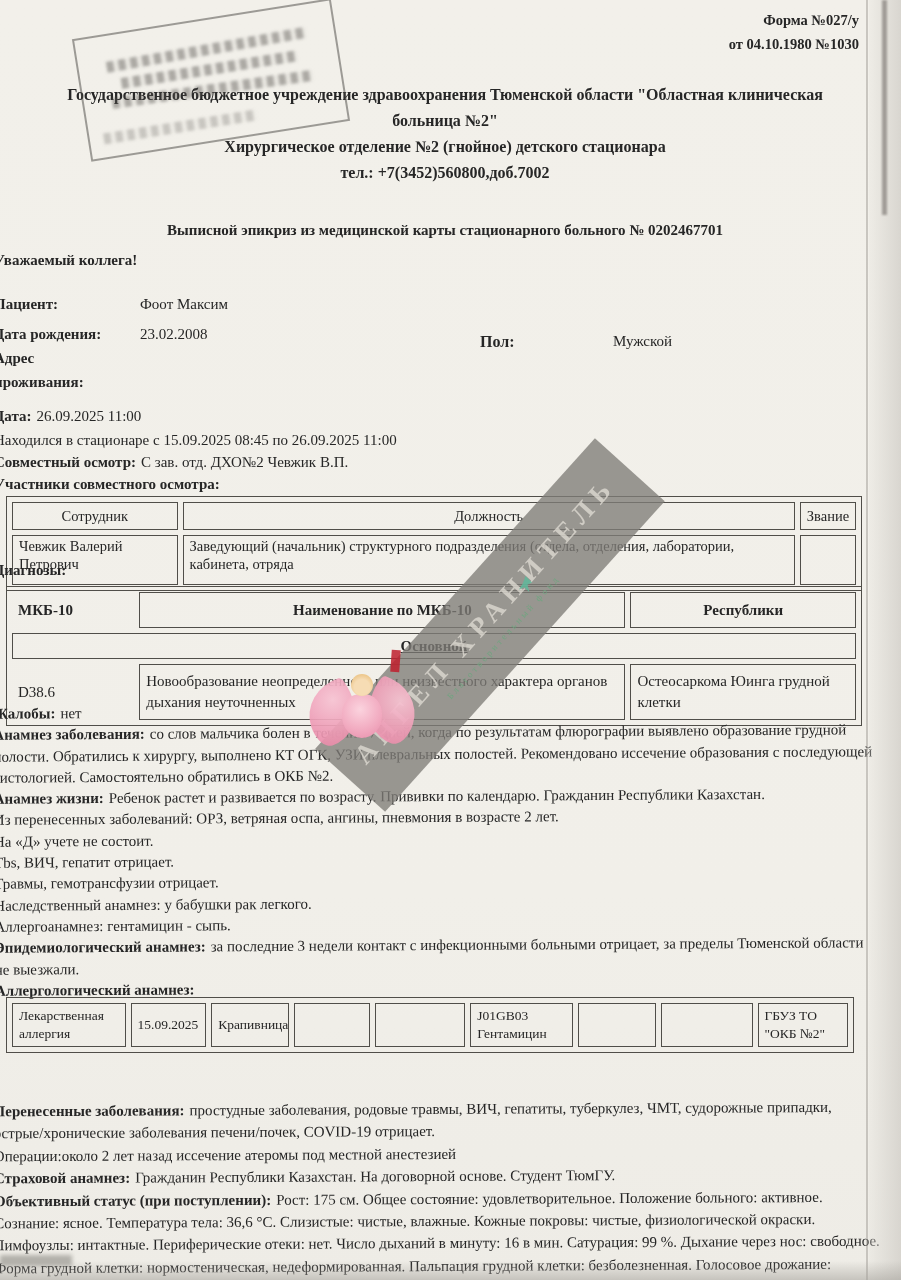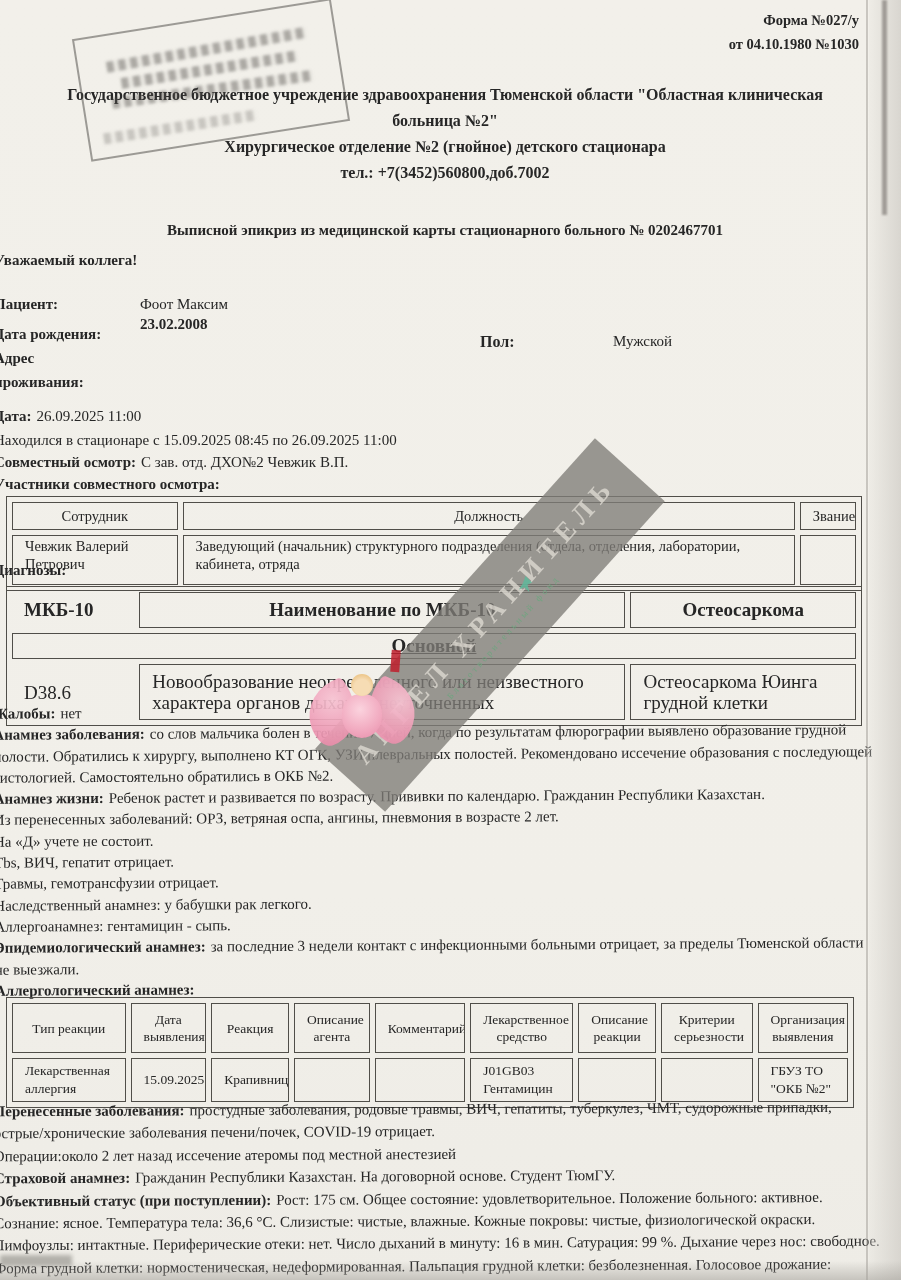--- a/index.html
+++ b/index.html
@@ -42,27 +42,27 @@
   
   .flow { position:absolute; font-size:15px; }
   .anamnesis { left:-6px; top:701px; width:884px; line-height:21.3px; transform:rotate(-0.35deg); }
   .bottom-block { left:-6px; top:1098px; width:889px; line-height:22.4px; transform:rotate(-0.3deg); }
   .flow .line { margin:0; }
 
   
   table.doc-table { border-collapse:separate; border-spacing:5px;
     border:1px solid #504e49; table-layout:fixed; position:absolute; }
   table.doc-table th, table.doc-table td {
-    border:1px solid #504e49; padding:1px 12px; font-weight:normal; overflow:hidden; }
+    border:1px solid #504e49; padding:1px 6px; font-weight:normal; overflow:hidden; }
   .nob { border:none !important; }
   .ctr { text-align:center; }
   .participants { left:6px; top:496px; width:856px; font-size:14.5px; }
   .participants th { height:24px; }
   .participants td { height:46px; vertical-align:top; padding-top:3px; line-height:18px; }
-  .mkb { left:6px; top:586px; width:856px; font-size:19px; }
+  .mkb { left:6px; top:586px; width:856px; font-size:15px; }
   .mkb .hrow th { height:32px; font-weight:bold; }
   .mkb .grow td { height:22px; font-weight:bold;text-decoration:underline; }
   .mkb .drow td { height:52px; vertical-align:middle; line-height:21px; }
   .allergy { left:6px; top:997px; width:848px; font-size:13.5px; }
   .allergy th { height:46px; font-weight:bold; line-height:17px; text-align:center; vertical-align:middle; }
   .allergy td { height:40px; vertical-align:middle; line-height:18px; }
 
   
   .wm-band { position:absolute; left:281px; top:578px; width:418px; height:94px;
     transform:rotate(-48deg); background:rgba(127,124,119,0.78);
@@ -125,21 +125,21 @@
     <div>тел.: +7(3452)560800,доб.7002</div>
   </div>
 
   <div class="doc-title">Выписной эпикриз из медицинской карты стационарного больного № 0202467701</div>
 
   <div class="t b" style="left:-6px; top:252px; font-size:15px;">Уважаемый коллега!</div>
 
   <div class="t b" style="left:-6px; top:296px; font-size:15px;">Пациент:</div>
   <div class="t" style="left:140px; top:296px; font-size:15px;">Фоот Максим</div>
   <div class="t b" style="left:-6px; top:326px; font-size:15px;">Дата рождения:</div>
-  <div class="t" style="left:140px; top:316px; font-size:15px;font-weight:bold;">23.02.2008</div>
+  <div class="t" style="left:140px; top:326px; font-size:15px;">23.02.2008</div>
   <div class="t b" style="left:480px; top:333px; font-size:16px;">Пол:</div>
   <div class="t" style="left:613px; top:333px; font-size:15px;">Мужской</div>
   <div class="t b" style="left:-6px; top:350px; font-size:15px;">Адрес</div>
   <div class="t b" style="left:-6px; top:374px; font-size:15px;">проживания:</div>
 
   <div class="t" style="left:-6px; top:408px; font-size:15px;"><span class="lbl">Дата:</span><span>26.09.2025 11:00</span></div>
   <div class="t" style="left:-6px; top:432px; font-size:15px;">Находился в стационаре с 15.09.2025 08:45 по 26.09.2025 11:00</div>
   <div class="t" style="left:-6px; top:454px; font-size:15px;"><span class="lbl">Совместный осмотр:</span><span>С зав. отд. ДХО№2 Чевжик В.П.</span></div>
   <div class="t b" style="left:-6px; top:476px; font-size:15px;">Участники совместного осмотра:</div>
 
@@ -168,21 +168,21 @@
   <table class="doc-table mkb">
     <colgroup>
         <col style="width:122px">
         <col style="width:485px">
         <col style="width:225px">
       </colgroup>
     <tbody>
         <tr class="hrow">
       <th class="nob" style="text-align:left;">МКБ-10</th>
       <th class="ctr">Наименование по МКБ-10</th>
-      <th class="ctr">Остеосаркома</th>
+      <th class="ctr">Республики</th>
     </tr>
     <tr class="grow">
       <td class="ctr" colspan="3">Основной</td>
     </tr>
     <tr class="drow">
       <td class="nob" style="vertical-align:middle;">D38.6</td>
       <td style="white-space:normal;">Новообразование неопределенного или неизвестного характера органов дыхания неуточненных</td>
       <td style="white-space:normal;">Остеосаркома Юинга грудной клетки</td>
     </tr>
   </tbody>
@@ -208,31 +208,20 @@
         <col style="width:72px">
         <col style="width:74px">
         <col style="width:72px">
       <col style="width:86px">
         <col style="width:98px">
         <col style="width:74px">
         <col style="width:87px">
         <col style="width:86px">
     </colgroup>
     <tbody>
-        <tr>
-      <th>Тип реакции</th>
-      <th>Дата выявления</th>
-      <th>Реакция</th>
-      <th>Описание агента</th>
-      <th>Комментарий</th>
-      <th>Лекарственное средство</th>
-      <th>Описание реакции</th>
-      <th>Критерии серьезности</th>
-      <th>Организация выявления</th>
-    </tr>
     <tr>
       <td style="white-space:normal;">Лекарственная аллергия</td>
       <td>15.09.2025</td>
       <td>Крапивница</td>
       <td></td>
       <td></td>
       <td style="white-space:normal;">J01GB03 Гентамицин</td>
       <td></td>
       <td></td>
       <td style="white-space:normal;">ГБУЗ ТО "ОКБ №2"</td>

